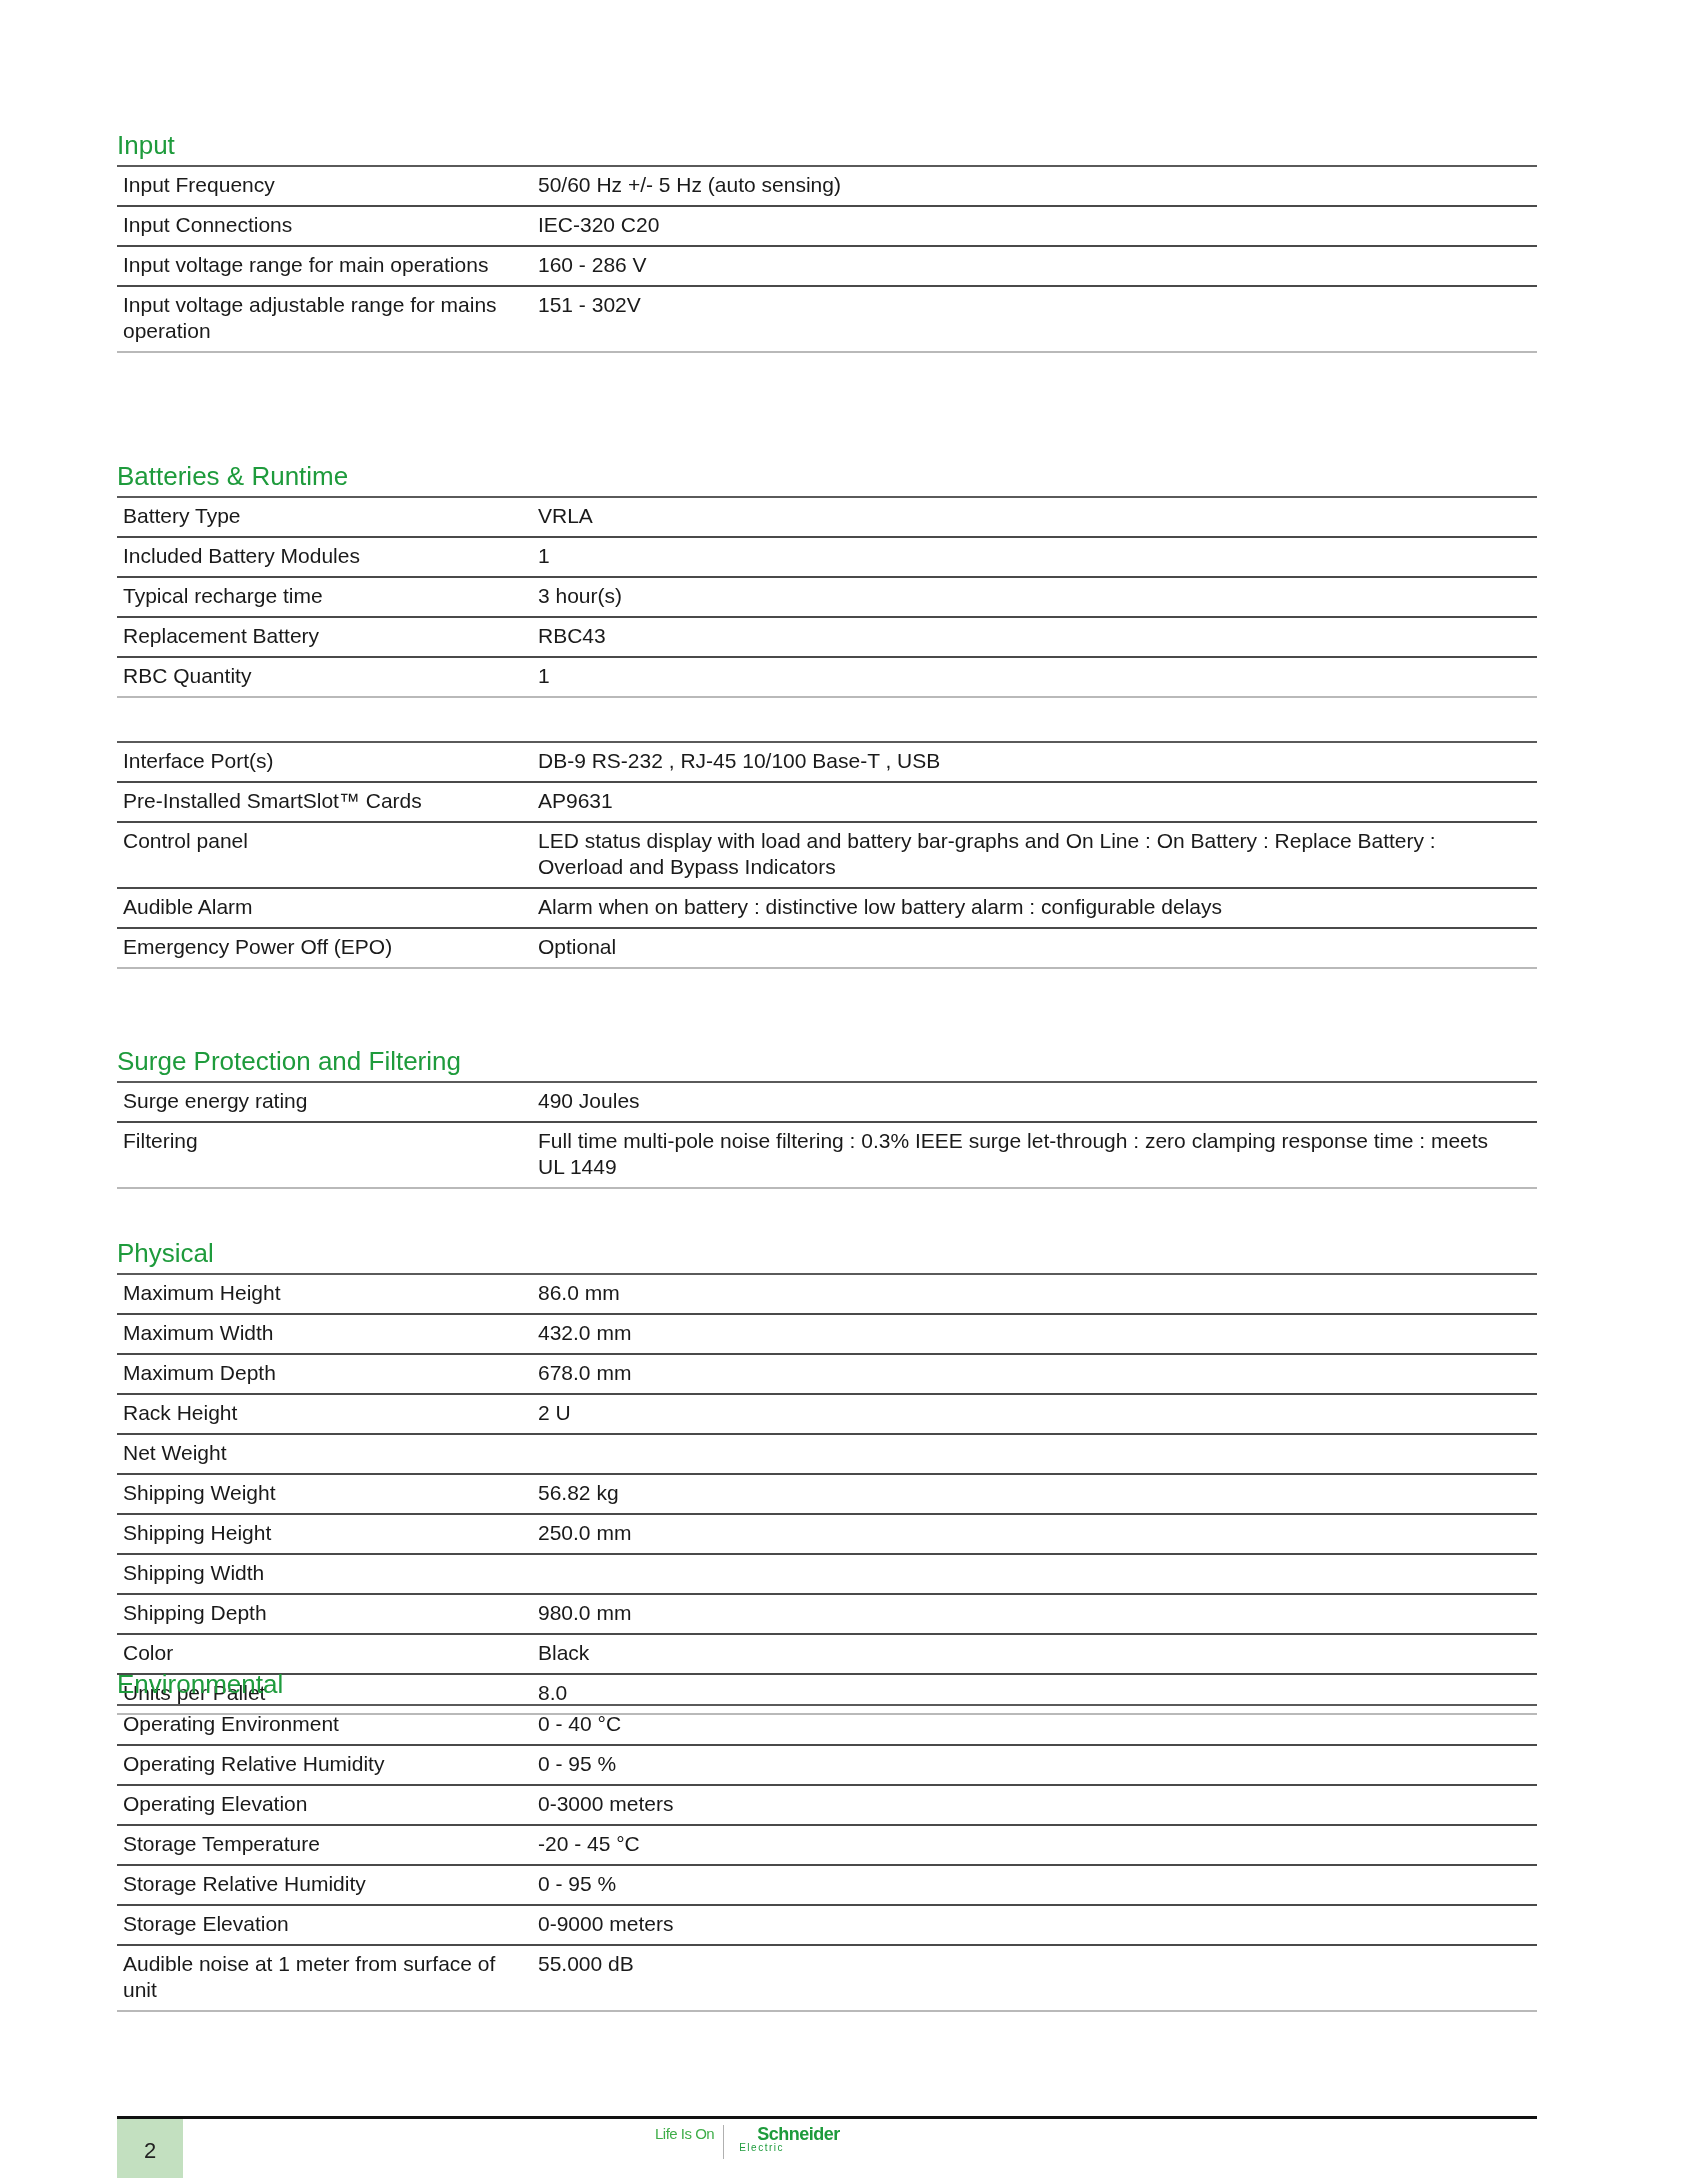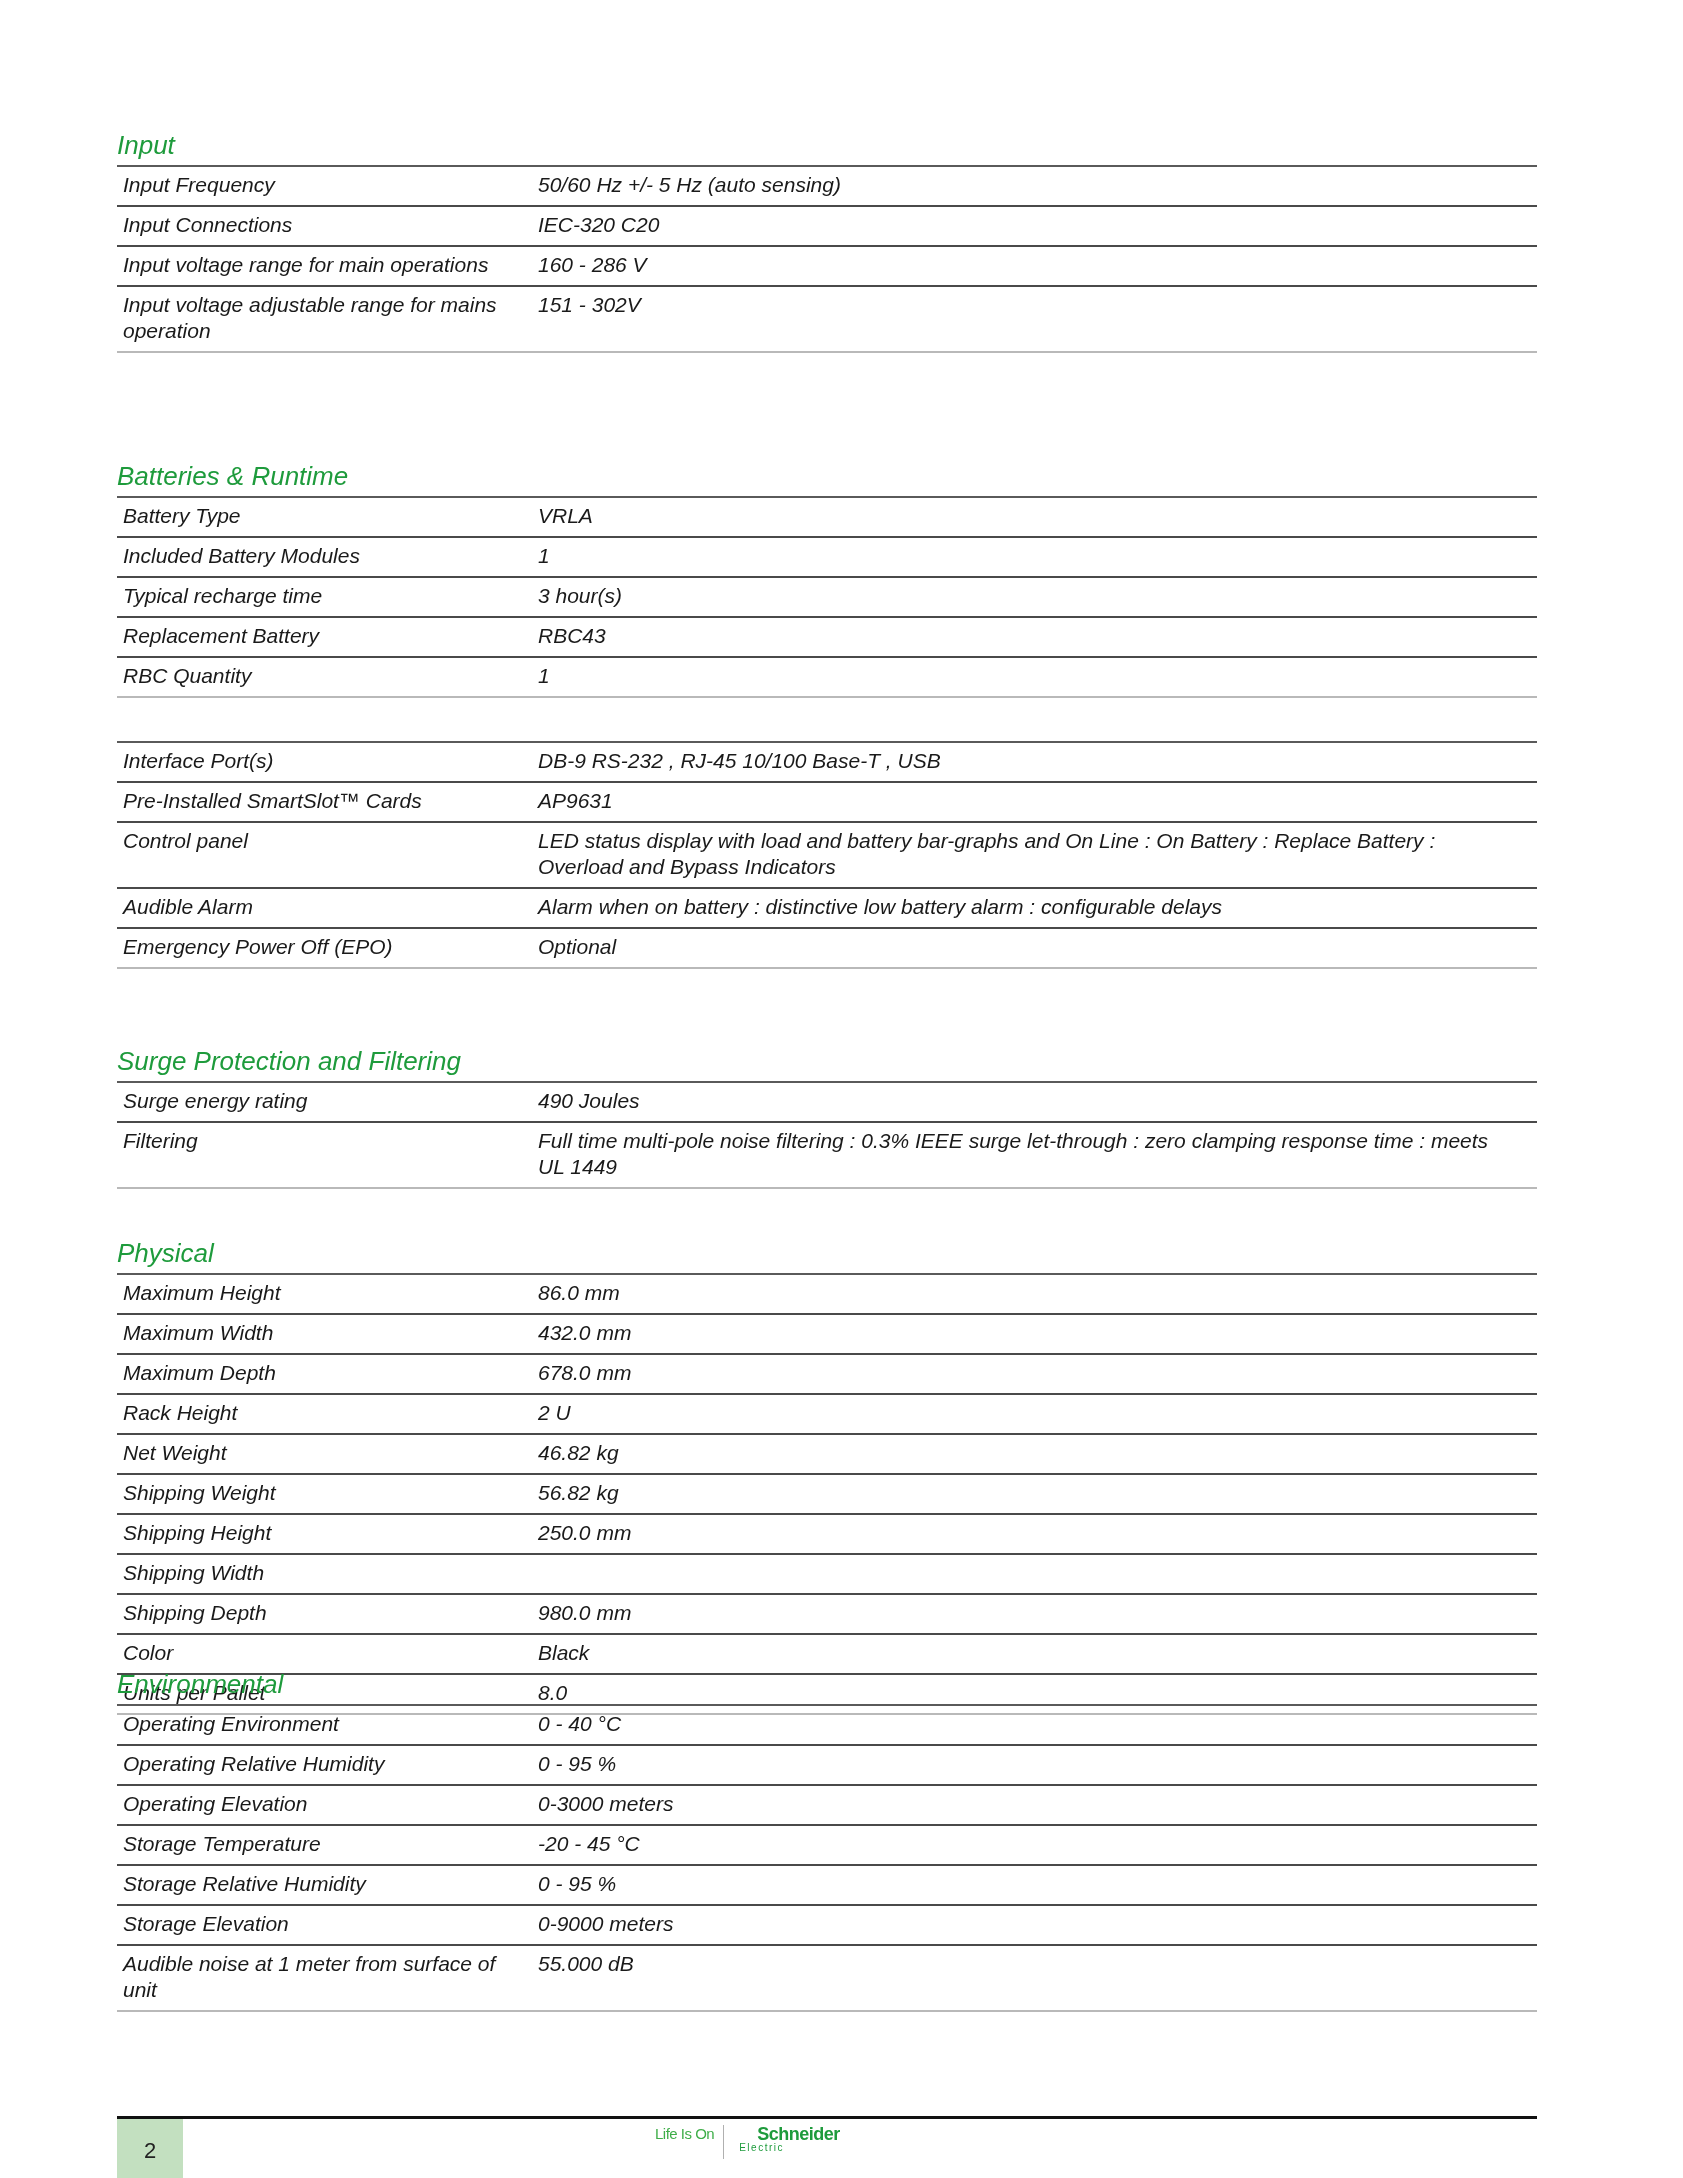--- a/index.html
+++ b/index.html
@@ -1,19 +1,19 @@
 <!DOCTYPE html>
 <html><head>
 <meta charset="utf-8">
 <style>
   html, body { margin: 0; padding: 0; background: #ffffff; }
   body { width: 1683px; height: 2178px; position: relative; overflow: hidden;
          font-family: "Liberation Sans", sans-serif; color: #1a1a1a; }
   .page { position: absolute; left: 117px; top: 0; width: 1420px; }
-  .section { position: absolute; left: 0; width: 1420px; font-style: italic; }
+  .section { position: absolute; left: 0; width: 1420px; }
   .section-title { font-size: 26px; color: #1e9b3c; line-height: 30px; height: 32px;
                    margin: 0; padding: 0 0 3px 0; font-weight: normal; }
   .table { border-top: 2px solid #5a5a5a; }
   .row { display: flex; border-bottom: 2px solid #4a4a4a; box-sizing: border-box;
          padding: 5px 0 7px 0; font-size: 21px; line-height: 26px; }
   .row:last-child { border-bottom: 2px solid #b9b9b9; }
   .cell-label { width: 421px; padding-left: 6px; box-sizing: border-box; }
   .cell-value { flex: 1; padding-right: 40px; }
   .footer-rule { position: absolute; left: 117px; top: 2116px; width: 1420px; height: 3px; background: #111; }
   .page-num { position: absolute; left: 117px; top: 2119px; width: 66px; height: 59px;
@@ -131,21 +131,20 @@
       <div class="row">
           <div class="cell-label">Maximum Depth</div>
           <div class="cell-value">678.0 mm</div>
         </div>
       <div class="row">
           <div class="cell-label">Rack Height</div>
           <div class="cell-value">2 U</div>
         </div>
       <div class="row">
           <div class="cell-label">Net Weight</div>
-          <div class="cell-value">46.82 kg</div>
         </div>
       <div class="row">
           <div class="cell-label">Shipping Weight</div>
           <div class="cell-value">56.82 kg</div>
         </div>
       <div class="row">
           <div class="cell-label">Shipping Height</div>
           <div class="cell-value">250.0 mm</div>
         </div>
       <div class="row">

